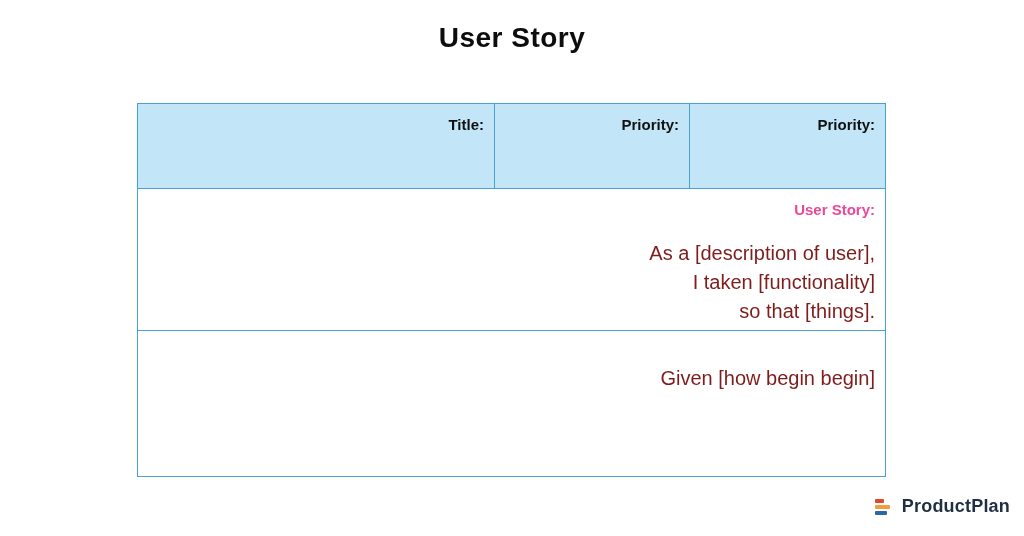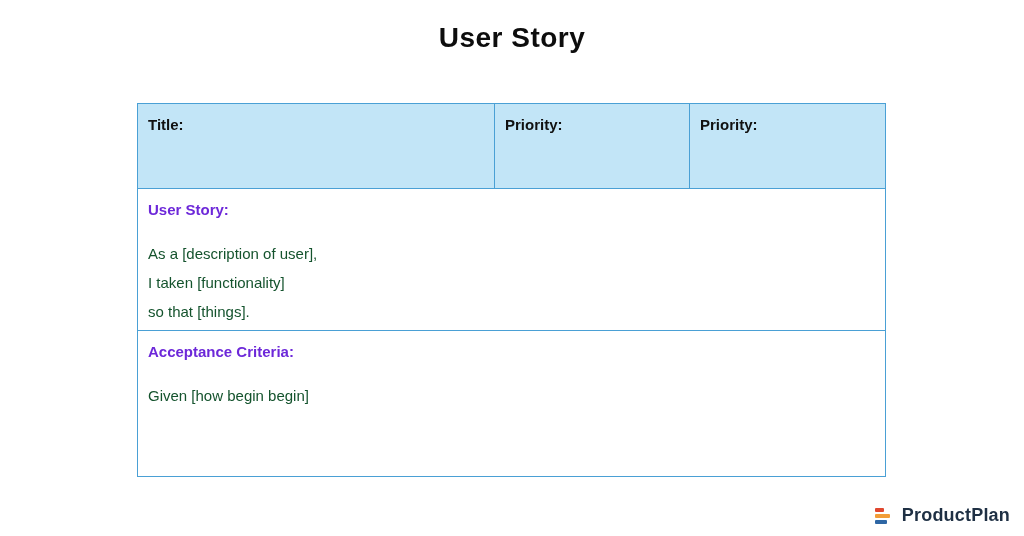--- a/index.html
+++ b/index.html
@@ -21,20 +21,21 @@
     color: #0d0d0d;
     letter-spacing: 0.5px;
   }
   .story-table {
     position: absolute;
     left: 137px;
     top: 103px;
     width: 749px;
     border: 1px solid #4aa0d5;
     background: #ffffff;
+    text-align: right;
   }
   .header-row {
     display: flex;
     height: 85px;
     background: #c2e5f7;
     border-bottom: 1px solid #4aa0d5;
   }
   .header-cell {
     padding: 12px 10px 0 10px;
     font-size: 15px;
@@ -46,32 +47,32 @@
   .cell-estimate { flex: 1; }
   .body-row {
     padding: 12px 10px 0 10px;
     background: #ffffff;
   }
   .row-story      { height: 142px; border-bottom: 1px solid #4aa0d5; }
   .row-acceptance { height: 145px; }
   .section-label {
     font-size: 15px;
     font-weight: 700;
-    color: #6d28d9;
+    color: #ec4899;
   }
   .section-lines { margin-top: 21px; }
   .section-line {
-    font-size: 15px;
+    font-size: 20px;
     line-height: 29px;
-    color: #14532d;
+    color: #7f1d1d;
   }
   .brand {
     position: absolute;
     right: 14px;
-    bottom: 10px;
+    bottom: 19px;
     display: flex;
     align-items: center;
     gap: 10px;
   }
   .brand-icon {
     width: 17px;
     height: 16px;
     display: flex;
     flex-direction: column;
     justify-content: center;
@@ -110,21 +111,20 @@
   <div class="body-row row-story">
     <div class="section-label">User Story:</div>
     <div class="section-lines">
       <div class="section-line">As a [description of user],</div>
       <div class="section-line">I taken [functionality]</div>
       <div class="section-line">so that [things].</div>
     </div>
   </div>
 
   <div class="body-row row-acceptance">
-    <div class="section-label">Acceptance Criteria:</div>
     <div class="section-lines">
       <div class="section-line">Given [how begin begin]</div>
     </div>
   </div>
 
 </div>
 
 <div class="brand">
   <div class="brand-icon">
     <div class="bar bar-red"></div>

